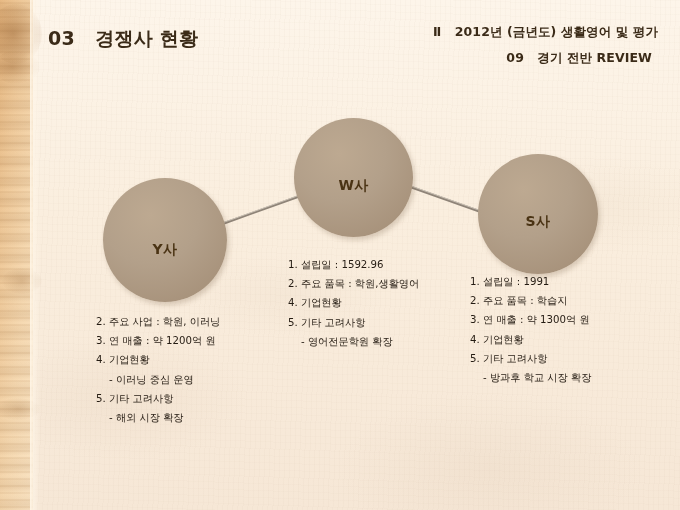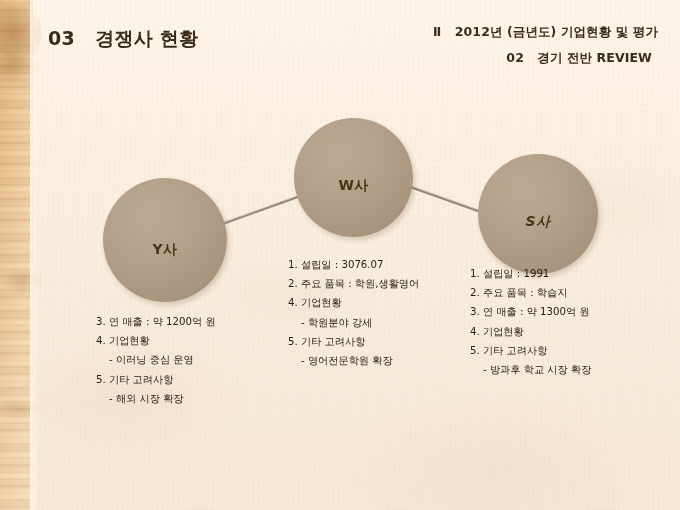--- a/index.html
+++ b/index.html
@@ -127,75 +127,75 @@
   }
   .node-label {
     font-size: 14px;
     font-weight: bold;
     color: #4a3314;
     letter-spacing: .4px;
     white-space: pre;
   }
   .node-y { left: 103px; top: 178px;  width: 124px; height: 124px; }
   .node-w { left: 294px; top: 118px;  width: 119px; height: 119px; }
-  .node-s { left: 478px; top: 154px;  width: 120px; height: 120px; font-style: italic; }
+  .node-s { left: 478px; top: 154px;  width: 120px; height: 120px; }
   .node-y .node-label { transform: translateY(10px); }
   .node-w .node-label { transform: translateY(8px); }
   .node-s .node-label { transform: translateY(8px); }
 
   
   .detail-block {
     position: absolute;
     color: #241b12;
     font-size: 10.2px;
     line-height: 19.2px;
     white-space: pre;
   }
   .detail-block .row { white-space: pre; }
   .detail-block .row.sub { padding-left: 13px; }
   .block-y { left: 96px;  top: 312px; }
   .block-w { left: 288px; top: 255px; }
-  .block-s { left: 470px; top: 264px; }
+  .block-s { left: 470px; top: 272px; }
 </style>
 </head>
 <body>
 
 <div id="slide">
 
   <div class="paper-texture"></div>
 
   <div class="wood-strip">
     <div class="wood-knot k1"></div>
     <div class="wood-knot k2"></div>
     <div class="wood-knot k3"></div>
     <div class="wood-knot k4"></div>
   </div>
   <div class="wood-edge-light"></div>
 
   <div class="slide-title">03   경쟁사 현황</div>
 
   <div class="header-right">
-    <div class="header-line1">Ⅱ   2012년 (금년도) 기업현황 및 평가</div>
-    <div class="header-line2">02   경기 전반 REVIEW</div>
+    <div class="header-line1">Ⅱ   2012년 (금년도) 생활영어 및 평가</div>
+    <div class="header-line2">09   경기 전반 REVIEW</div>
   </div>
 
   <svg class="connectors" width="680" height="510" viewBox="0 0 680 510">
     <line x1="222" y1="224" x2="300" y2="196" stroke="#8f8478" stroke-width="2.4" stroke-linecap="round"></line>
     <line x1="222" y1="223" x2="300" y2="195" stroke="#cfc6ba" stroke-width="0.9" stroke-linecap="round"></line>
     <line x1="408" y1="186" x2="487" y2="214" stroke="#8f8478" stroke-width="2.4" stroke-linecap="round"></line>
     <line x1="408" y1="185" x2="487" y2="213" stroke="#cfc6ba" stroke-width="0.9" stroke-linecap="round"></line>
   </svg>
 
   <div class="node node-y">
     <span class="node-label">Y사</span>
   </div>
   <div class="node node-w">
     <span class="node-label">W사</span>
   </div>
   <div class="node node-s">
     <span class="node-label">S사</span>
   </div>
 
-  <div class="detail-block block-y"><div class="row">3. 연 매출 : 약 1200억 원</div><div class="row">4. 기업현황</div><div class="row sub">- 이러닝 중심 운영</div><div class="row">5. 기타 고려사항</div><div class="row sub">- 해외 시장 확장</div></div>
-  <div class="detail-block block-w"><div class="row">1. 설립일 : 3076.07</div><div class="row">2. 주요 품목 : 학원,생활영어</div><div class="row">4. 기업현황</div><div class="row sub">- 학원분야 강세</div><div class="row">5. 기타 고려사항</div><div class="row sub">- 영어전문학원 확장</div></div>
+  <div class="detail-block block-y"><div class="row">2. 주요 사업 : 학원, 이러닝</div><div class="row">3. 연 매출 : 약 1200억 원</div><div class="row">4. 기업현황</div><div class="row sub">- 이러닝 중심 운영</div><div class="row">5. 기타 고려사항</div><div class="row sub">- 해외 시장 확장</div></div>
+  <div class="detail-block block-w"><div class="row">1. 설립일 : 1592.96</div><div class="row">2. 주요 품목 : 학원,생활영어</div><div class="row">4. 기업현황</div><div class="row">5. 기타 고려사항</div><div class="row sub">- 영어전문학원 확장</div></div>
   <div class="detail-block block-s"><div class="row">1. 설립일 : 1991</div><div class="row">2. 주요 품목 : 학습지</div><div class="row">3. 연 매출 : 약 1300억 원</div><div class="row">4. 기업현황</div><div class="row">5. 기타 고려사항</div><div class="row sub">- 방과후 학교 시장 확장</div></div>
 
 </div>
 
 </body></html>

